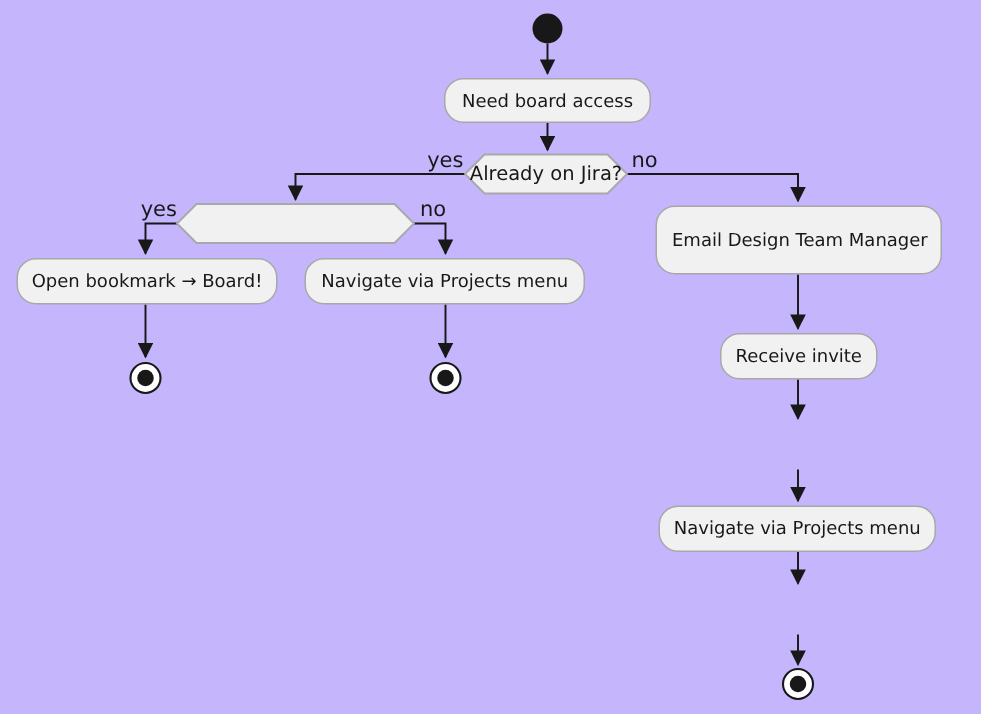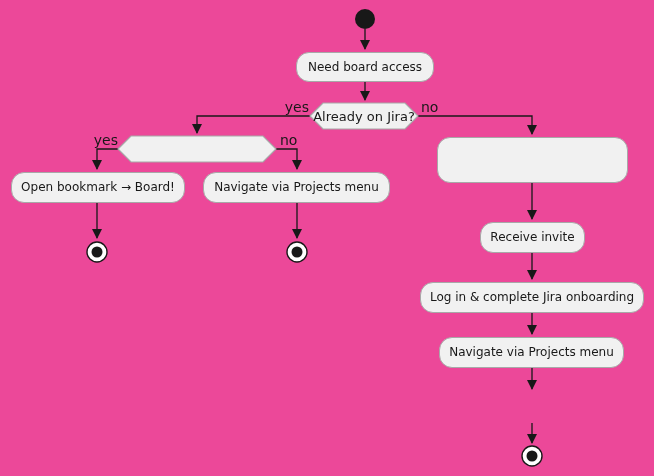--- a/index.html
+++ b/index.html
@@ -1,20 +1,20 @@
 <!DOCTYPE html>
 <html><head>
 <meta charset="utf-8">
 <style>
   html, body { margin: 0; padding: 0; background: #ffffff; }
   .canvas {
     position: relative;
     width: 654px;
     height: 476px;
-    background: #ec4899;
+    background: #c4b5fd;
     font-family: "DejaVu Sans", sans-serif;
     color: #181818;
     overflow: hidden;
   }
   svg.wires { position: absolute; left: 0; top: 0; width: 654px; height: 476px; }
   .activity {
     position: absolute;
     background: #f1f1f1;
     border: 1.2px solid #a8a8a8;
     border-radius: 13px;
@@ -94,25 +94,25 @@
     </g>
   </svg>
 
   <div class="activity" style="left:296px; top:52px; width:138px; height:30px;">Need board access</div>
 
   <div class="activity" style="left:11px; top:172px; width:174px; height:31px;">Open bookmark → Board!</div>
 
   <div class="activity" style="left:203px; top:172px; width:187px; height:31px;">Navigate via Projects menu</div>
 
   <div class="activity multiline" style="left:437px; top:137px; width:191px; height:46px;">
+    <span>Email Design Team Manager</span>
   </div>
 
   <div class="activity" style="left:480px; top:222px; width:105px; height:31px;">Receive invite</div>
 
-  <div class="activity" style="left:420px; top:282px; width:224px; height:31px;">Log in &amp; complete Jira onboarding</div>
 
   <div class="activity" style="left:439px; top:337px; width:185px; height:31px;">Navigate via Projects menu</div>
 
 
   <div class="hex-label" style="left:310px; top:103px; width:108px; height:26px;">Already on Jira?</div>
 
 
   <div class="edge-label" style="left:283px; top:101px; width:26px; text-align:right;">yes</div>
 
   <div class="edge-label" style="left:421px; top:101px;">no</div>

